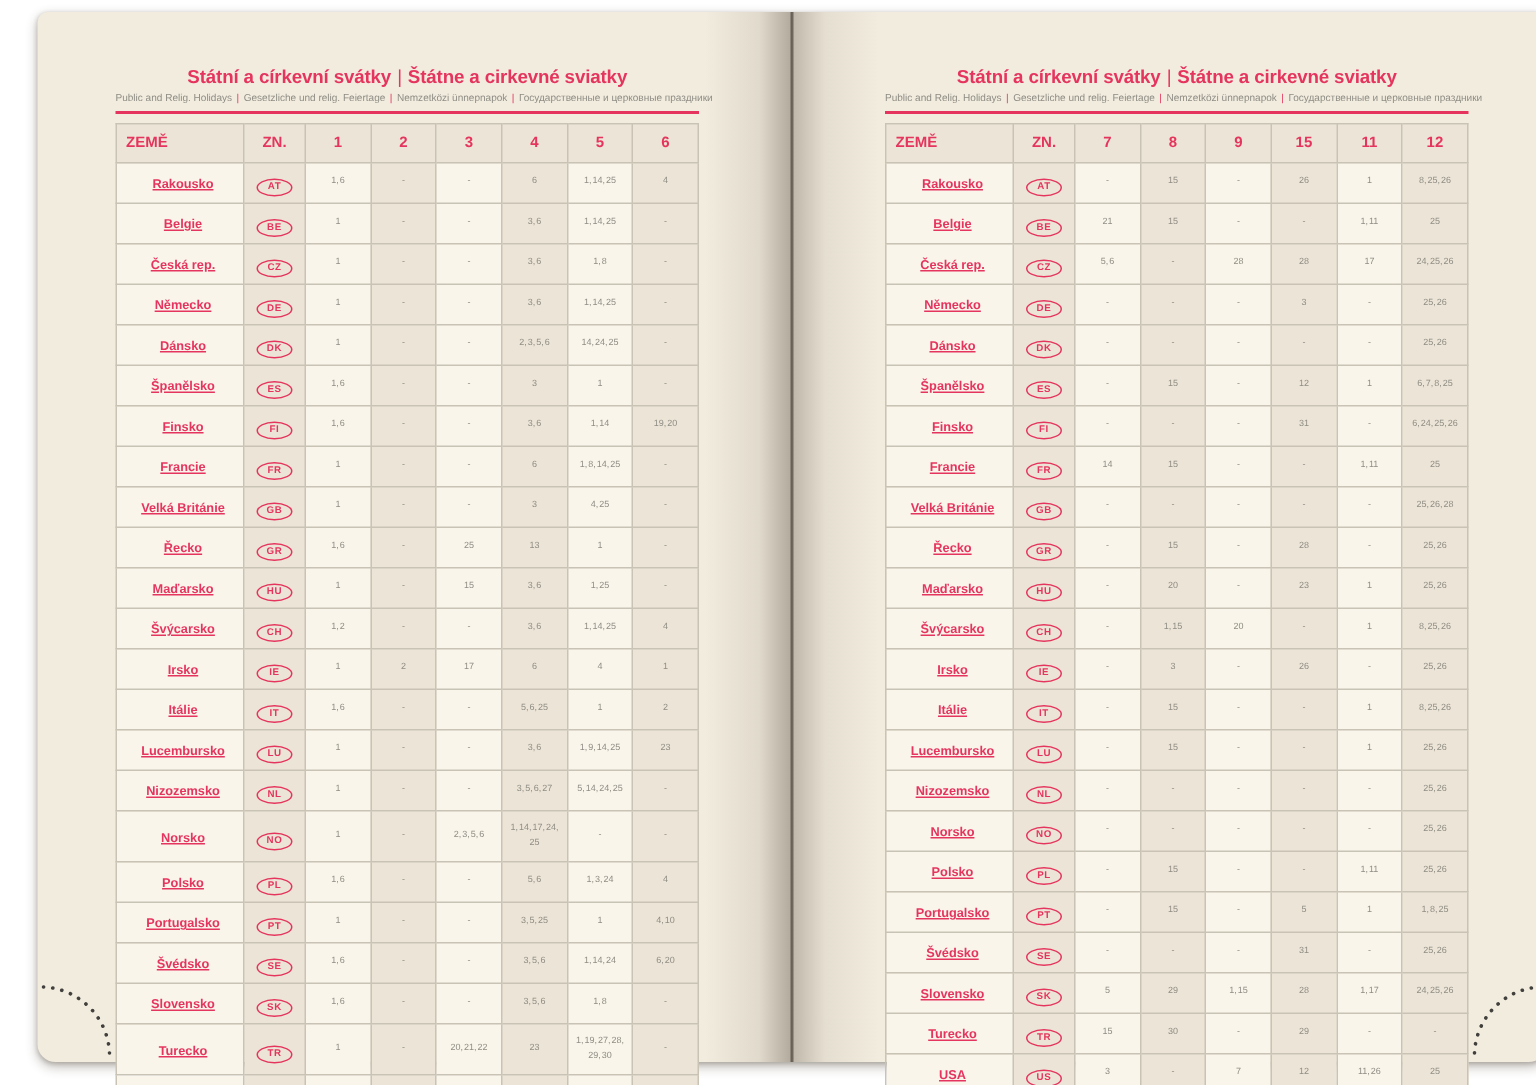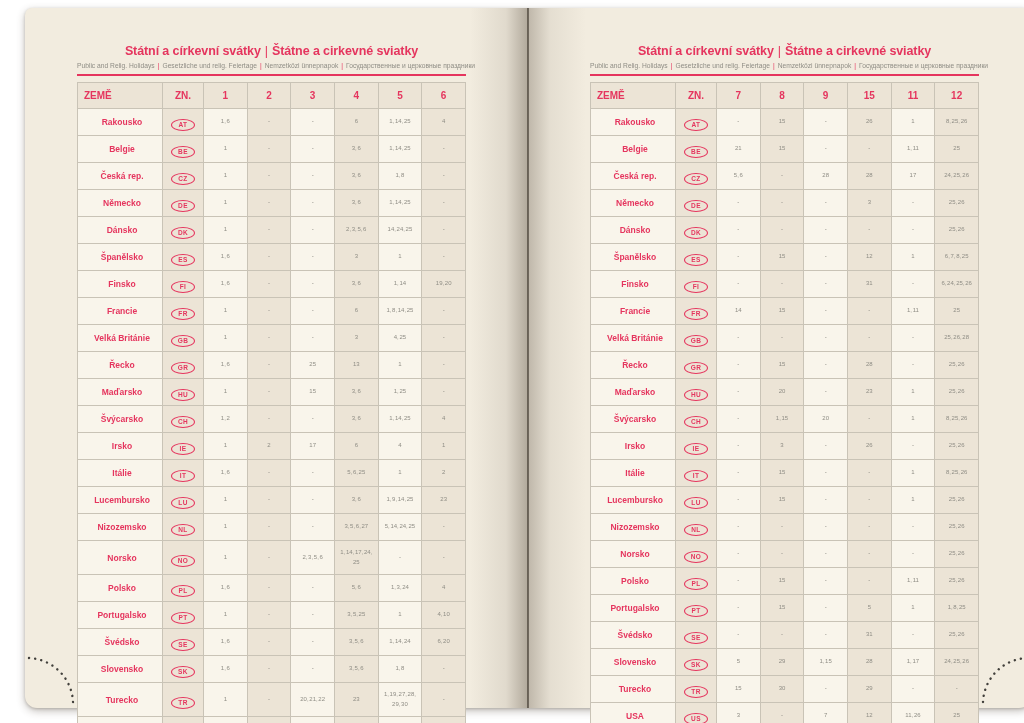--- a/index.html
+++ b/index.html
@@ -34,21 +34,21 @@
   table.hol th{
     background:var(--cell-dark,#ece4d6);color:var(--accent,#e5355e);
     font-size:10px;font-weight:bold;padding:7px 2px;text-align:center;margin-top:39px;
   }
   table.hol th.col-country{text-align:left;padding-left:6px;width:76px;}
   table.hol th.col-code{width:36px;}
   table.hol td{text-align:center;vertical-align:middle;}
   td.country{
     font-size:8.5px;font-weight:bold;color:var(--accent,#e5355e);
     text-align:left;padding:6px 2px 6px 6px;background:var(--cell-light,#f9f5eb);
-    white-space:nowrap;overflow:hidden;
+    white-space:nowrap;overflow:hidden;text-decoration:underline;
   }
   td.code{background:var(--cell-dark,#ece4d6);padding:4px 1px;}
   .oval{
     display:inline-block;min-width:14px;padding:2px 4px 1.5px;line-height:1;
     border:1px solid var(--accent,#e5355e);border-radius:50%;
     color:var(--accent,#e5355e);font-size:6.5px;font-weight:bold;letter-spacing:.4px;
   }
   td.val{
     font-size:6px;color:var(--value-text,#8f8d85);
     padding:7px 2px;word-spacing:-1px;line-height:1.6;

